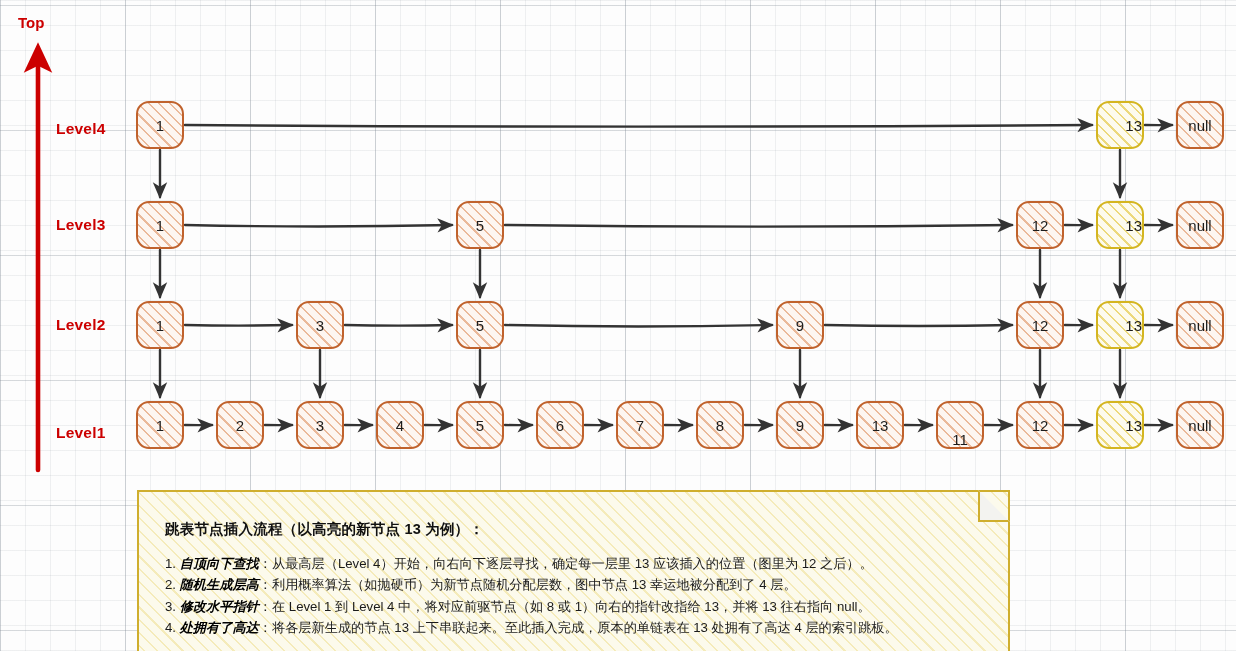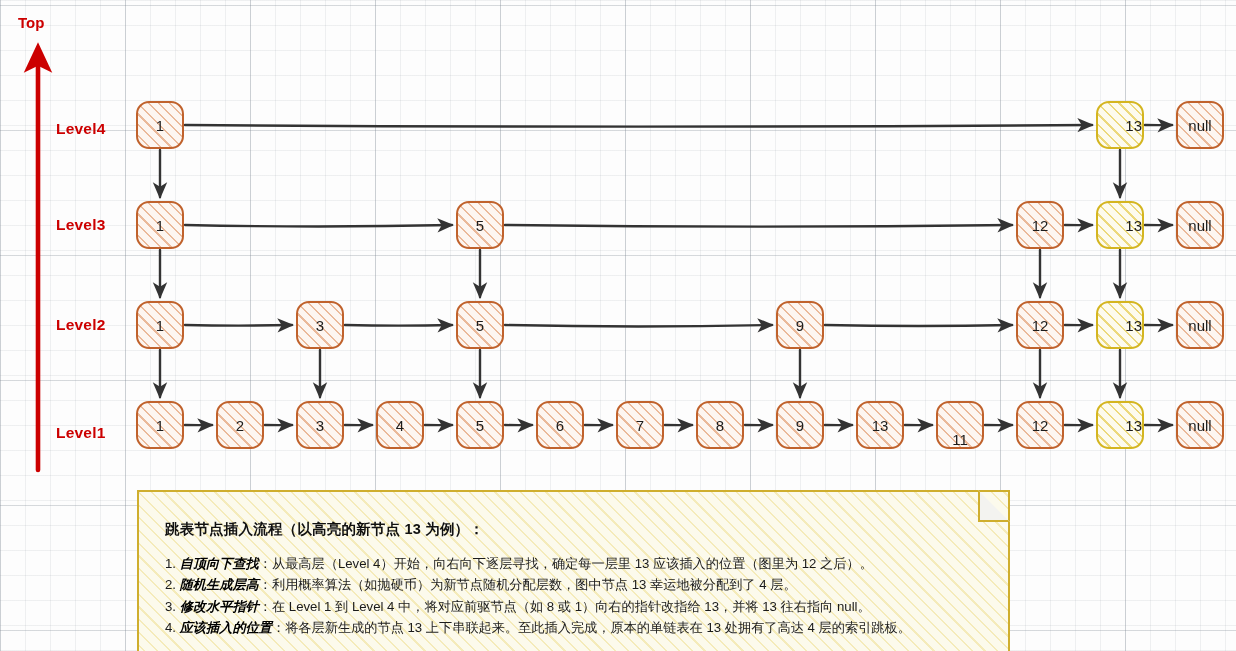--- a/index.html
+++ b/index.html
@@ -238,17 +238,17 @@
       </div>
     </div>
 
   <div class="caption">
     <div class="cap-fold"></div>
     <div class="cap-title">跳表节点插入流程（以高亮的新节点 13 为例）：</div>
     <ul class="cap-list" id="cap-list">
         <li><span>1. </span><b>自顶向下查找</b><span>：从最高层（Level 4）开始，向右向下逐层寻找，确定每一层里 13 应该插入的位置（图里为 12 之后）。</span></li>
         <li><span>2. </span><b>随机生成层高</b><span>：利用概率算法（如抛硬币）为新节点随机分配层数，图中节点 13 幸运地被分配到了 4 层。</span></li>
         <li><span>3. </span><b>修改水平指针</b><span>：在 Level 1 到 Level 4 中，将对应前驱节点（如 8 或 1）向右的指针改指给 13，并将 13 往右指向 null。</span></li>
-        <li><span>4. </span><b>应该插入的位置</b><span>：将各层新生成的节点 13 上下串联起来。至此插入完成，原本的单链表在 13 处拥有了高达 4 层的索引跳板。</span></li>
+        <li><span>4. </span><b>处拥有了高达</b><span>：将各层新生成的节点 13 上下串联起来。至此插入完成，原本的单链表在 13 处拥有了高达 4 层的索引跳板。</span></li>
       </ul>
   </div>
 
 </div>
 
 </body></html>

